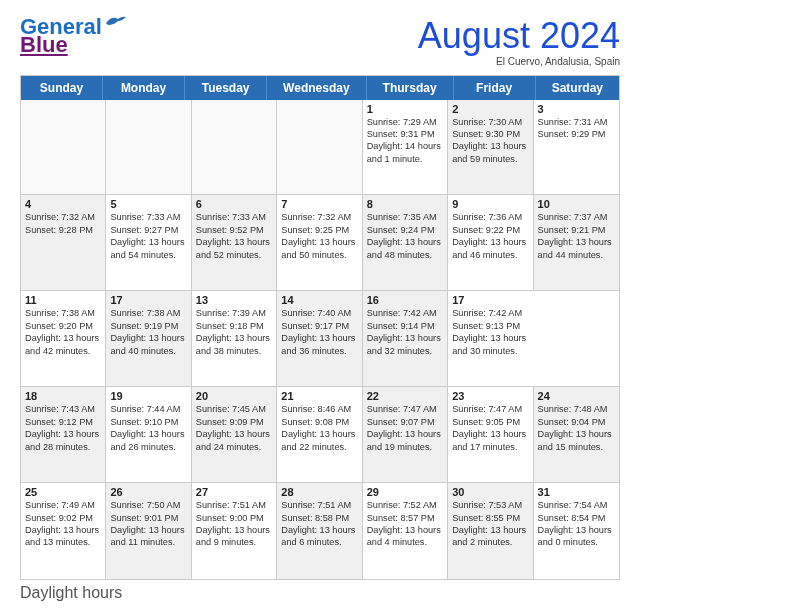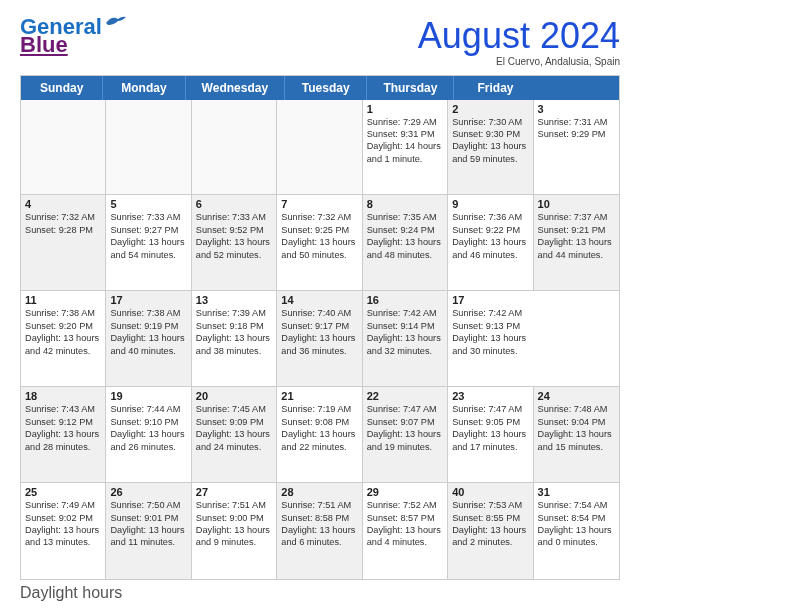--- a/index.html
+++ b/index.html
@@ -130,24 +130,25 @@
     <div class="title-block">
       <div class="month-year">August 2024</div>
       <div class="location">El Cuervo, Andalusia, Spain</div>
     </div>
   </div>
 
   <div class="calendar">
     <div class="cal-header">
       <div class="cal-header-cell">Sunday</div>
       <div class="cal-header-cell">Monday</div>
+      <div class="cal-header-cell">Tuesday</div>
       <div class="cal-header-cell">Wednesday</div>
-      <div class="cal-header-cell">Tuesday</div>
       <div class="cal-header-cell">Thursday</div>
       <div class="cal-header-cell">Friday</div>
+      <div class="cal-header-cell">Saturday</div>
     </div>
     <div class="cal-body" id="cal-body">
     <div class="cal-week">
           <div class="cal-cell empty"></div>
           <div class="cal-cell empty"></div>
           <div class="cal-cell empty"></div>
           <div class="cal-cell empty"></div>
           <div class="cal-cell">
             <div class="day-num">1</div>
             <div class="cell-line">Sunrise: 7:29 AM</div>
@@ -261,21 +262,21 @@
             <div class="cell-line">Daylight: 13 hours and 26 minutes.</div>
           </div>
           <div class="cal-cell shaded">
             <div class="day-num">20</div>
             <div class="cell-line">Sunrise: 7:45 AM</div>
             <div class="cell-line">Sunset: 9:09 PM</div>
             <div class="cell-line">Daylight: 13 hours and 24 minutes.</div>
           </div>
           <div class="cal-cell">
             <div class="day-num">21</div>
-            <div class="cell-line">Sunrise: 7:19 AM</div>
+            <div class="cell-line">Sunrise: 8:46 AM</div>
             <div class="cell-line">Sunset: 9:08 PM</div>
             <div class="cell-line">Daylight: 13 hours and 22 minutes.</div>
           </div>
           <div class="cal-cell shaded">
             <div class="day-num">22</div>
             <div class="cell-line">Sunrise: 7:47 AM</div>
             <div class="cell-line">Sunset: 9:07 PM</div>
             <div class="cell-line">Daylight: 13 hours and 19 minutes.</div>
           </div>
           <div class="cal-cell">
@@ -316,21 +317,21 @@
             <div class="cell-line">Sunset: 8:58 PM</div>
             <div class="cell-line">Daylight: 13 hours and 6 minutes.</div>
           </div>
           <div class="cal-cell">
             <div class="day-num">29</div>
             <div class="cell-line">Sunrise: 7:52 AM</div>
             <div class="cell-line">Sunset: 8:57 PM</div>
             <div class="cell-line">Daylight: 13 hours and 4 minutes.</div>
           </div>
           <div class="cal-cell shaded">
-            <div class="day-num">40</div>
+            <div class="day-num">30</div>
             <div class="cell-line">Sunrise: 7:53 AM</div>
             <div class="cell-line">Sunset: 8:55 PM</div>
             <div class="cell-line">Daylight: 13 hours and 2 minutes.</div>
           </div>
           <div class="cal-cell">
             <div class="day-num">31</div>
             <div class="cell-line">Sunrise: 7:54 AM</div>
             <div class="cell-line">Sunset: 8:54 PM</div>
             <div class="cell-line">Daylight: 13 hours and 0 minutes.</div>
           </div>

